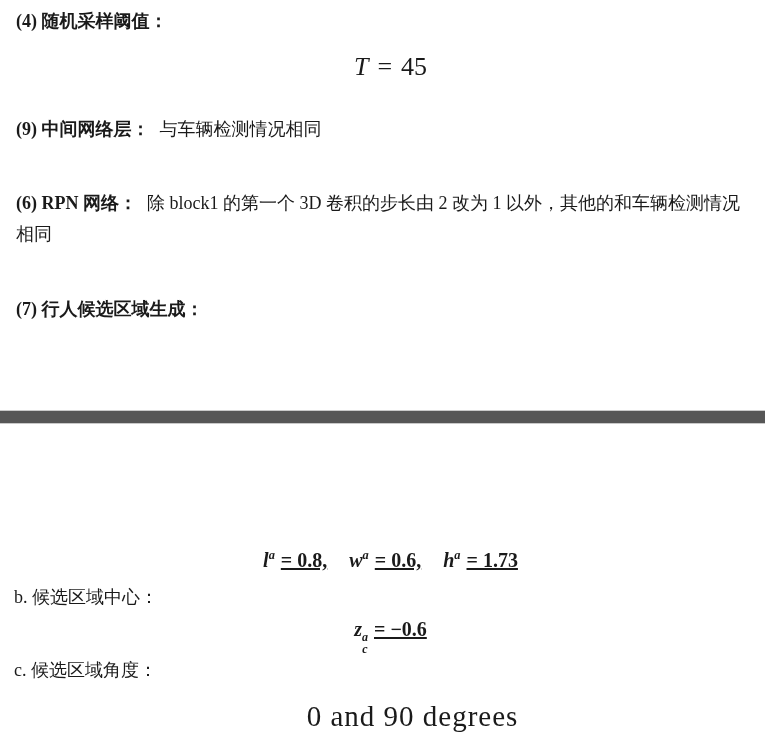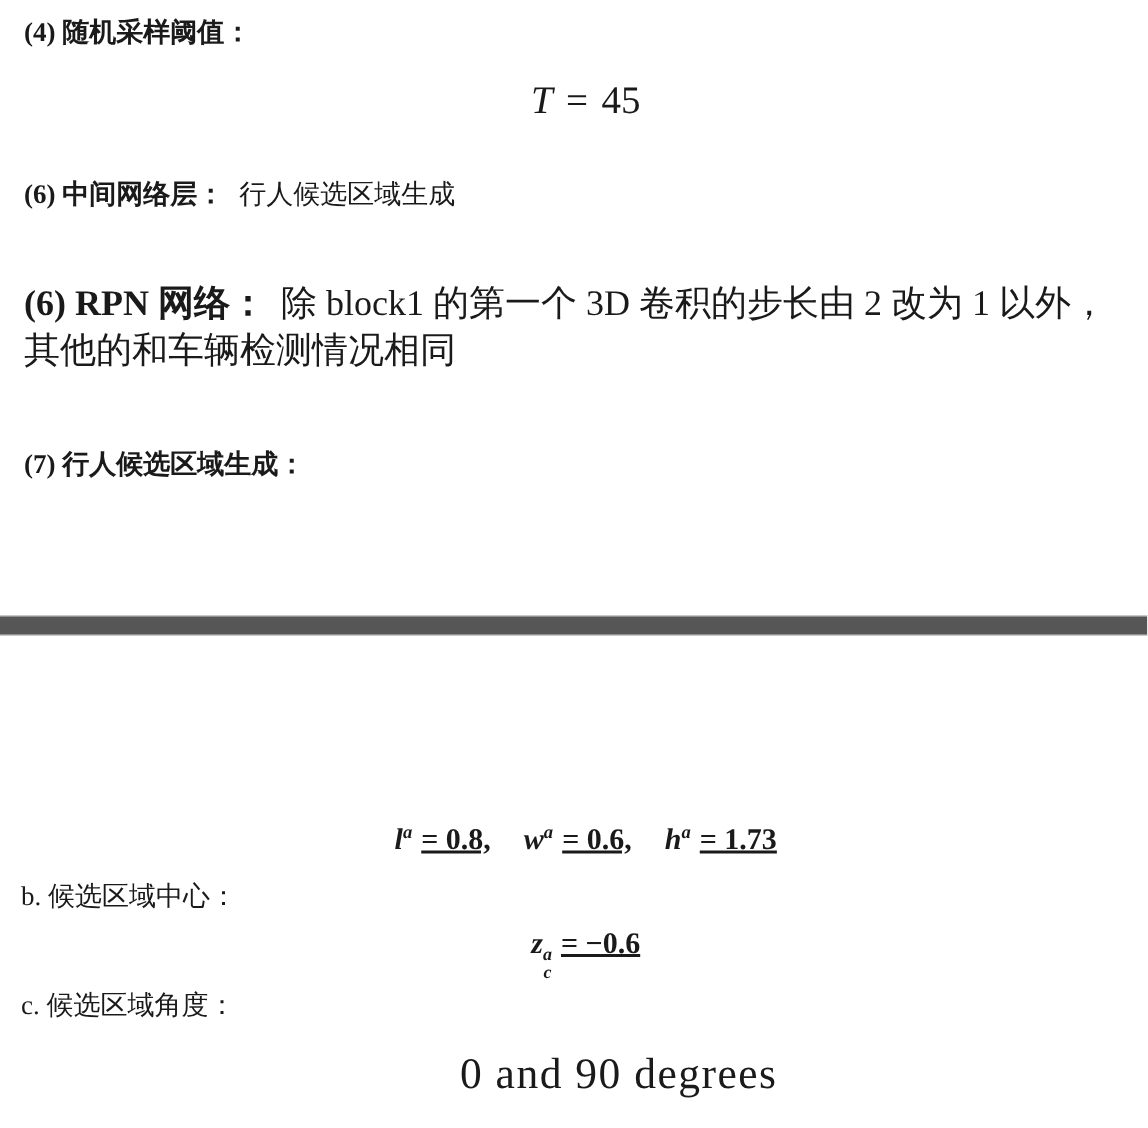--- a/index.html
+++ b/index.html
@@ -10,21 +10,21 @@
     background: #ffffff;
     overflow: hidden;
     font-family: "Liberation Serif", "DejaVu Serif", serif;
     color: #1a1a1a;
   }
   .line { position: absolute; white-space: nowrap; }
   .cn { font-size: 18px; line-height: 1.2; }
   .bold { font-weight: 700; }
   .para {
     position: absolute;
-    font-size: 24px;
+    font-size: 18px;
     line-height: 31px;
     white-space: normal;
   }
   .heading-inline { font-weight: 700; margin-right: 10px; }
 
   
   .math-center { position: absolute; left: 16px; right: 0; text-align: center; }
   .math-T { font-size: 26px; }
   .math-T .var { font-style: italic; }
   .math-T .eq { margin: 0 9px; }
@@ -63,21 +63,21 @@
 
 <div id="page">
 
   <div class="line cn bold" style="top: 11px; left: 16px;">(4) 随机采样阈值：</div>
 
   <div class="math-center math-T" style="top: 52px;">
     <span class="var">T</span><span class="eq">=</span><span>45</span>
   </div>
 
   <div class="line cn" style="top: 119px; left: 16px;">
-    <span class="heading-inline">(6) 中间网络层：</span><span>行人候选区域生成</span>
+    <span class="heading-inline">(9) 中间网络层：</span><span>与车辆检测情况相同</span>
   </div>
 
   <div class="para" style="top: 188px; left: 16px; width: 730px;">
     <span class="heading-inline">(6) RPN 网络：</span><span>除 block1 的第一个 3D 卷积的步长由 2 改为 1 以外，其他的和车辆检测情况相同</span>
   </div>
 
   <div class="line cn bold" style="top: 299px; left: 16px;">(7) 行人候选区域生成：</div>
 
   <div class="page-break" style="top: 410px; background: rgb(86, 86, 86);"></div>
 

